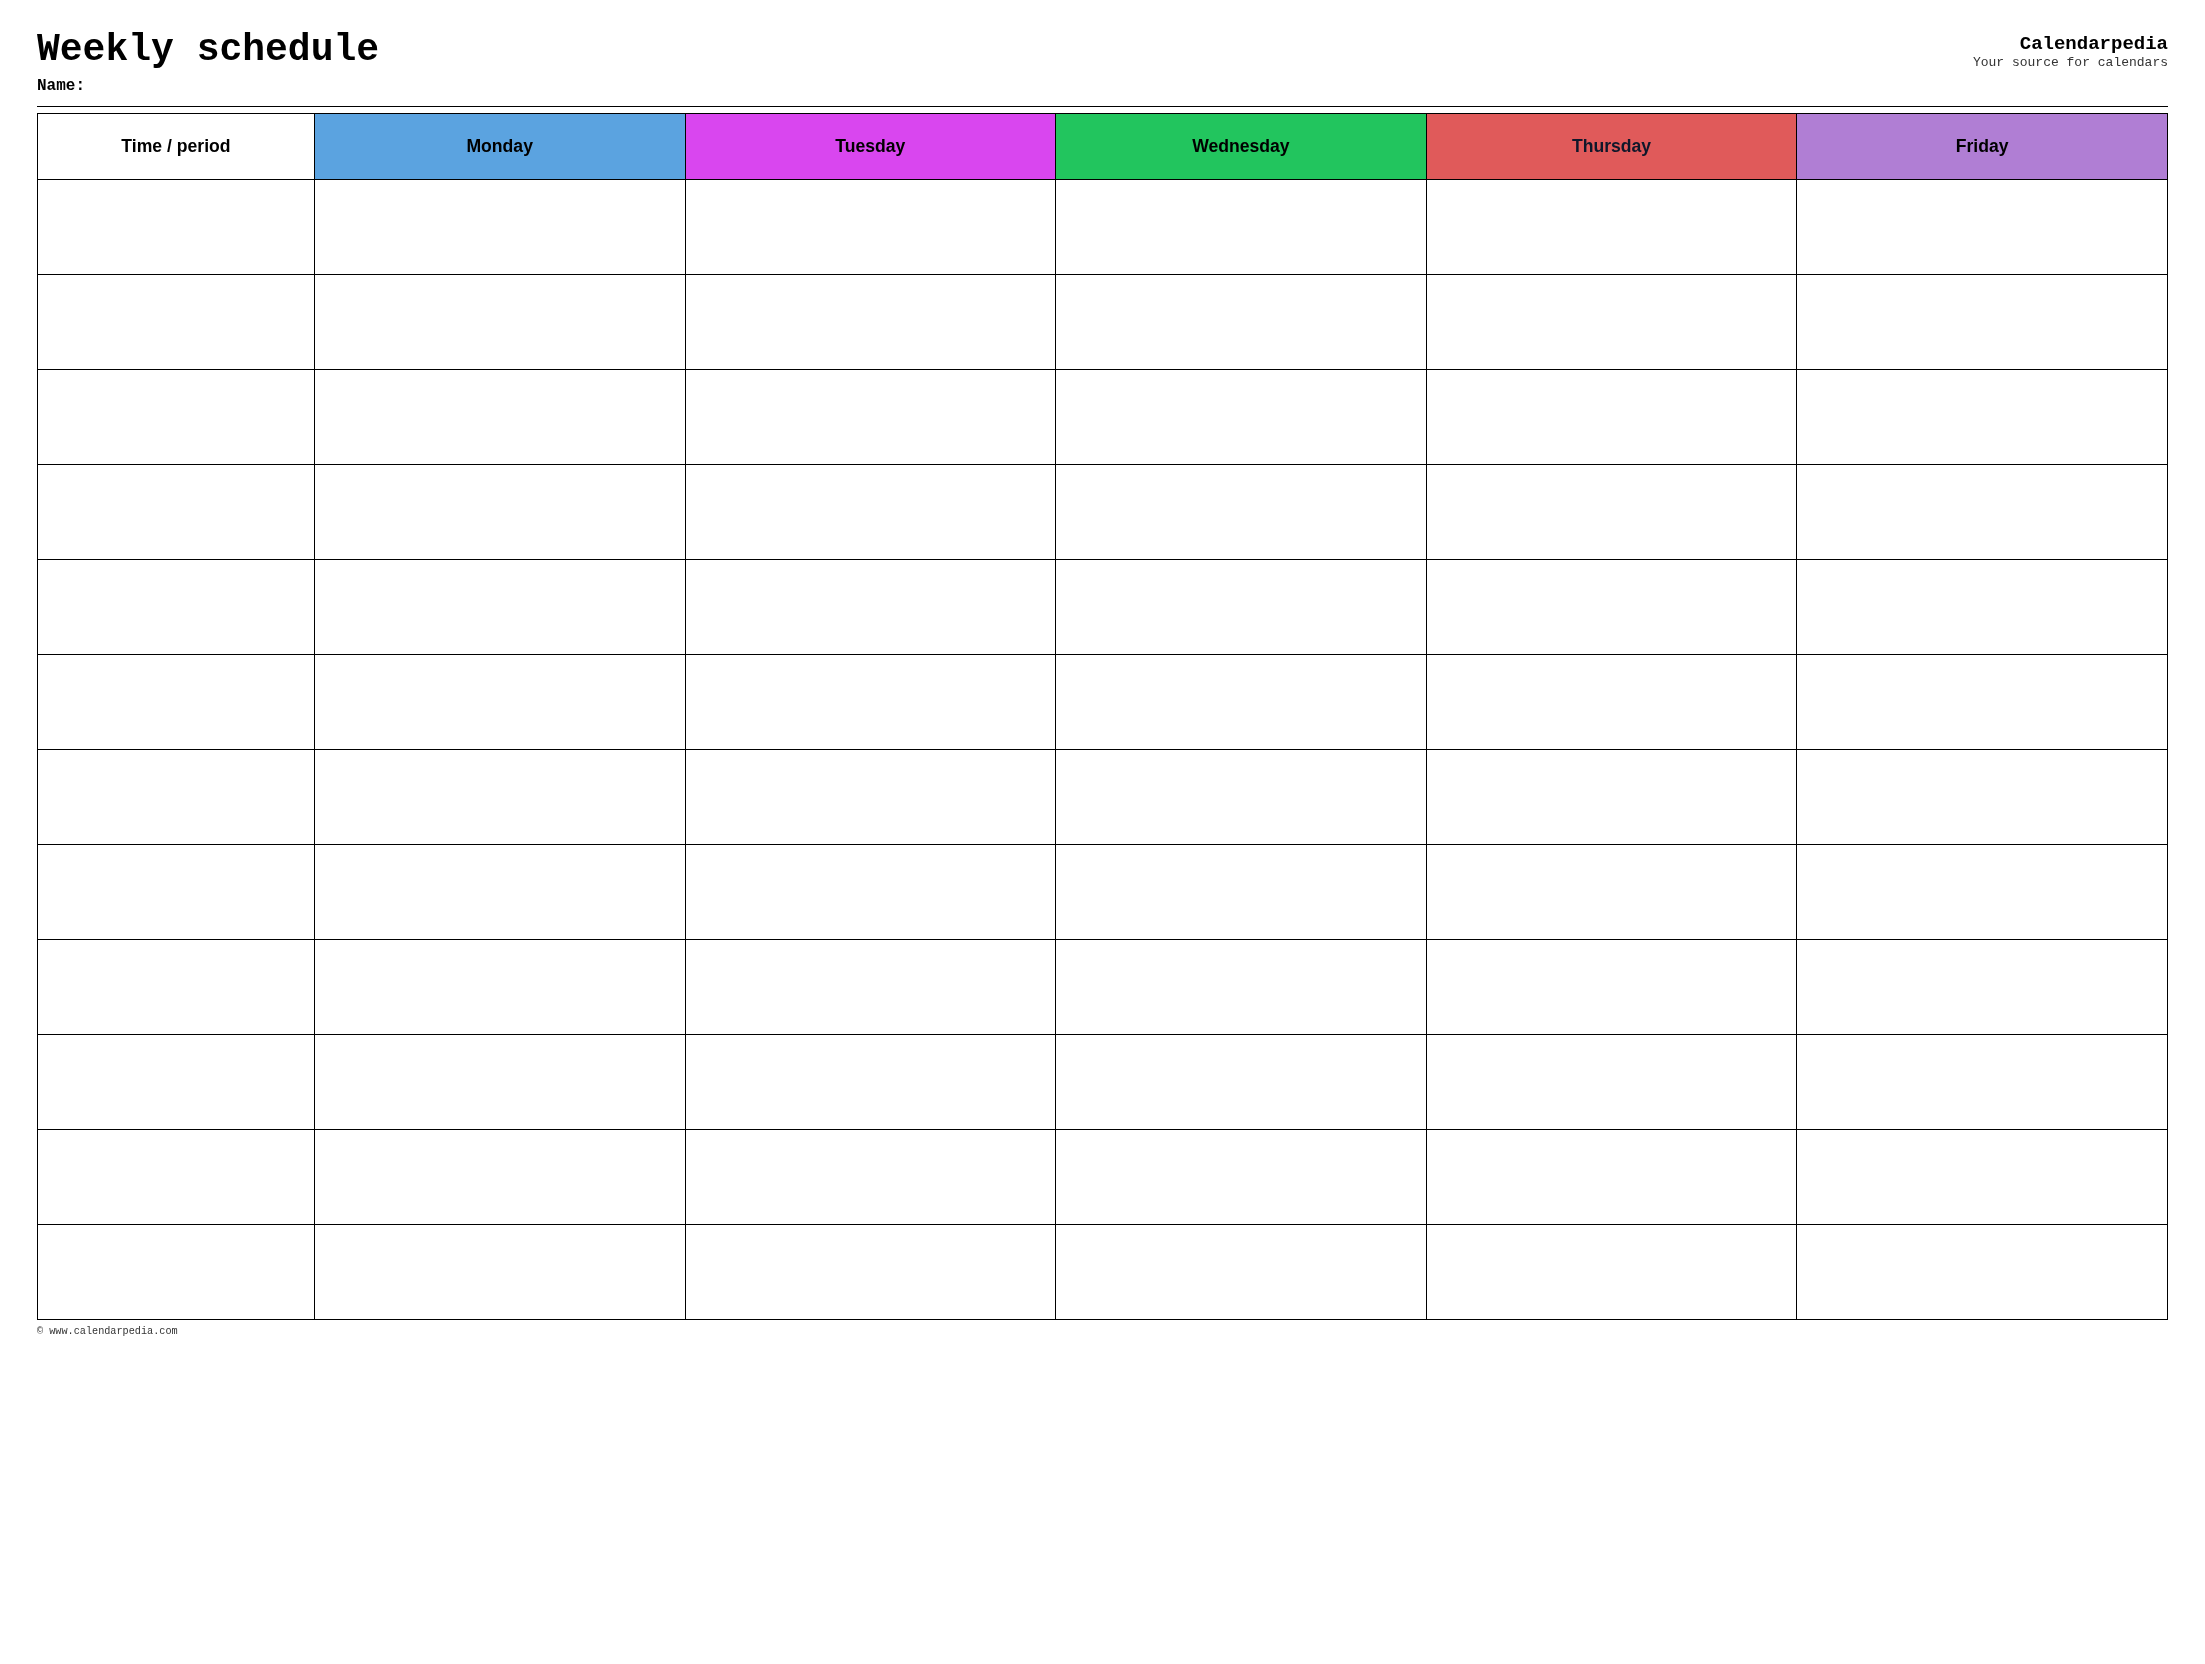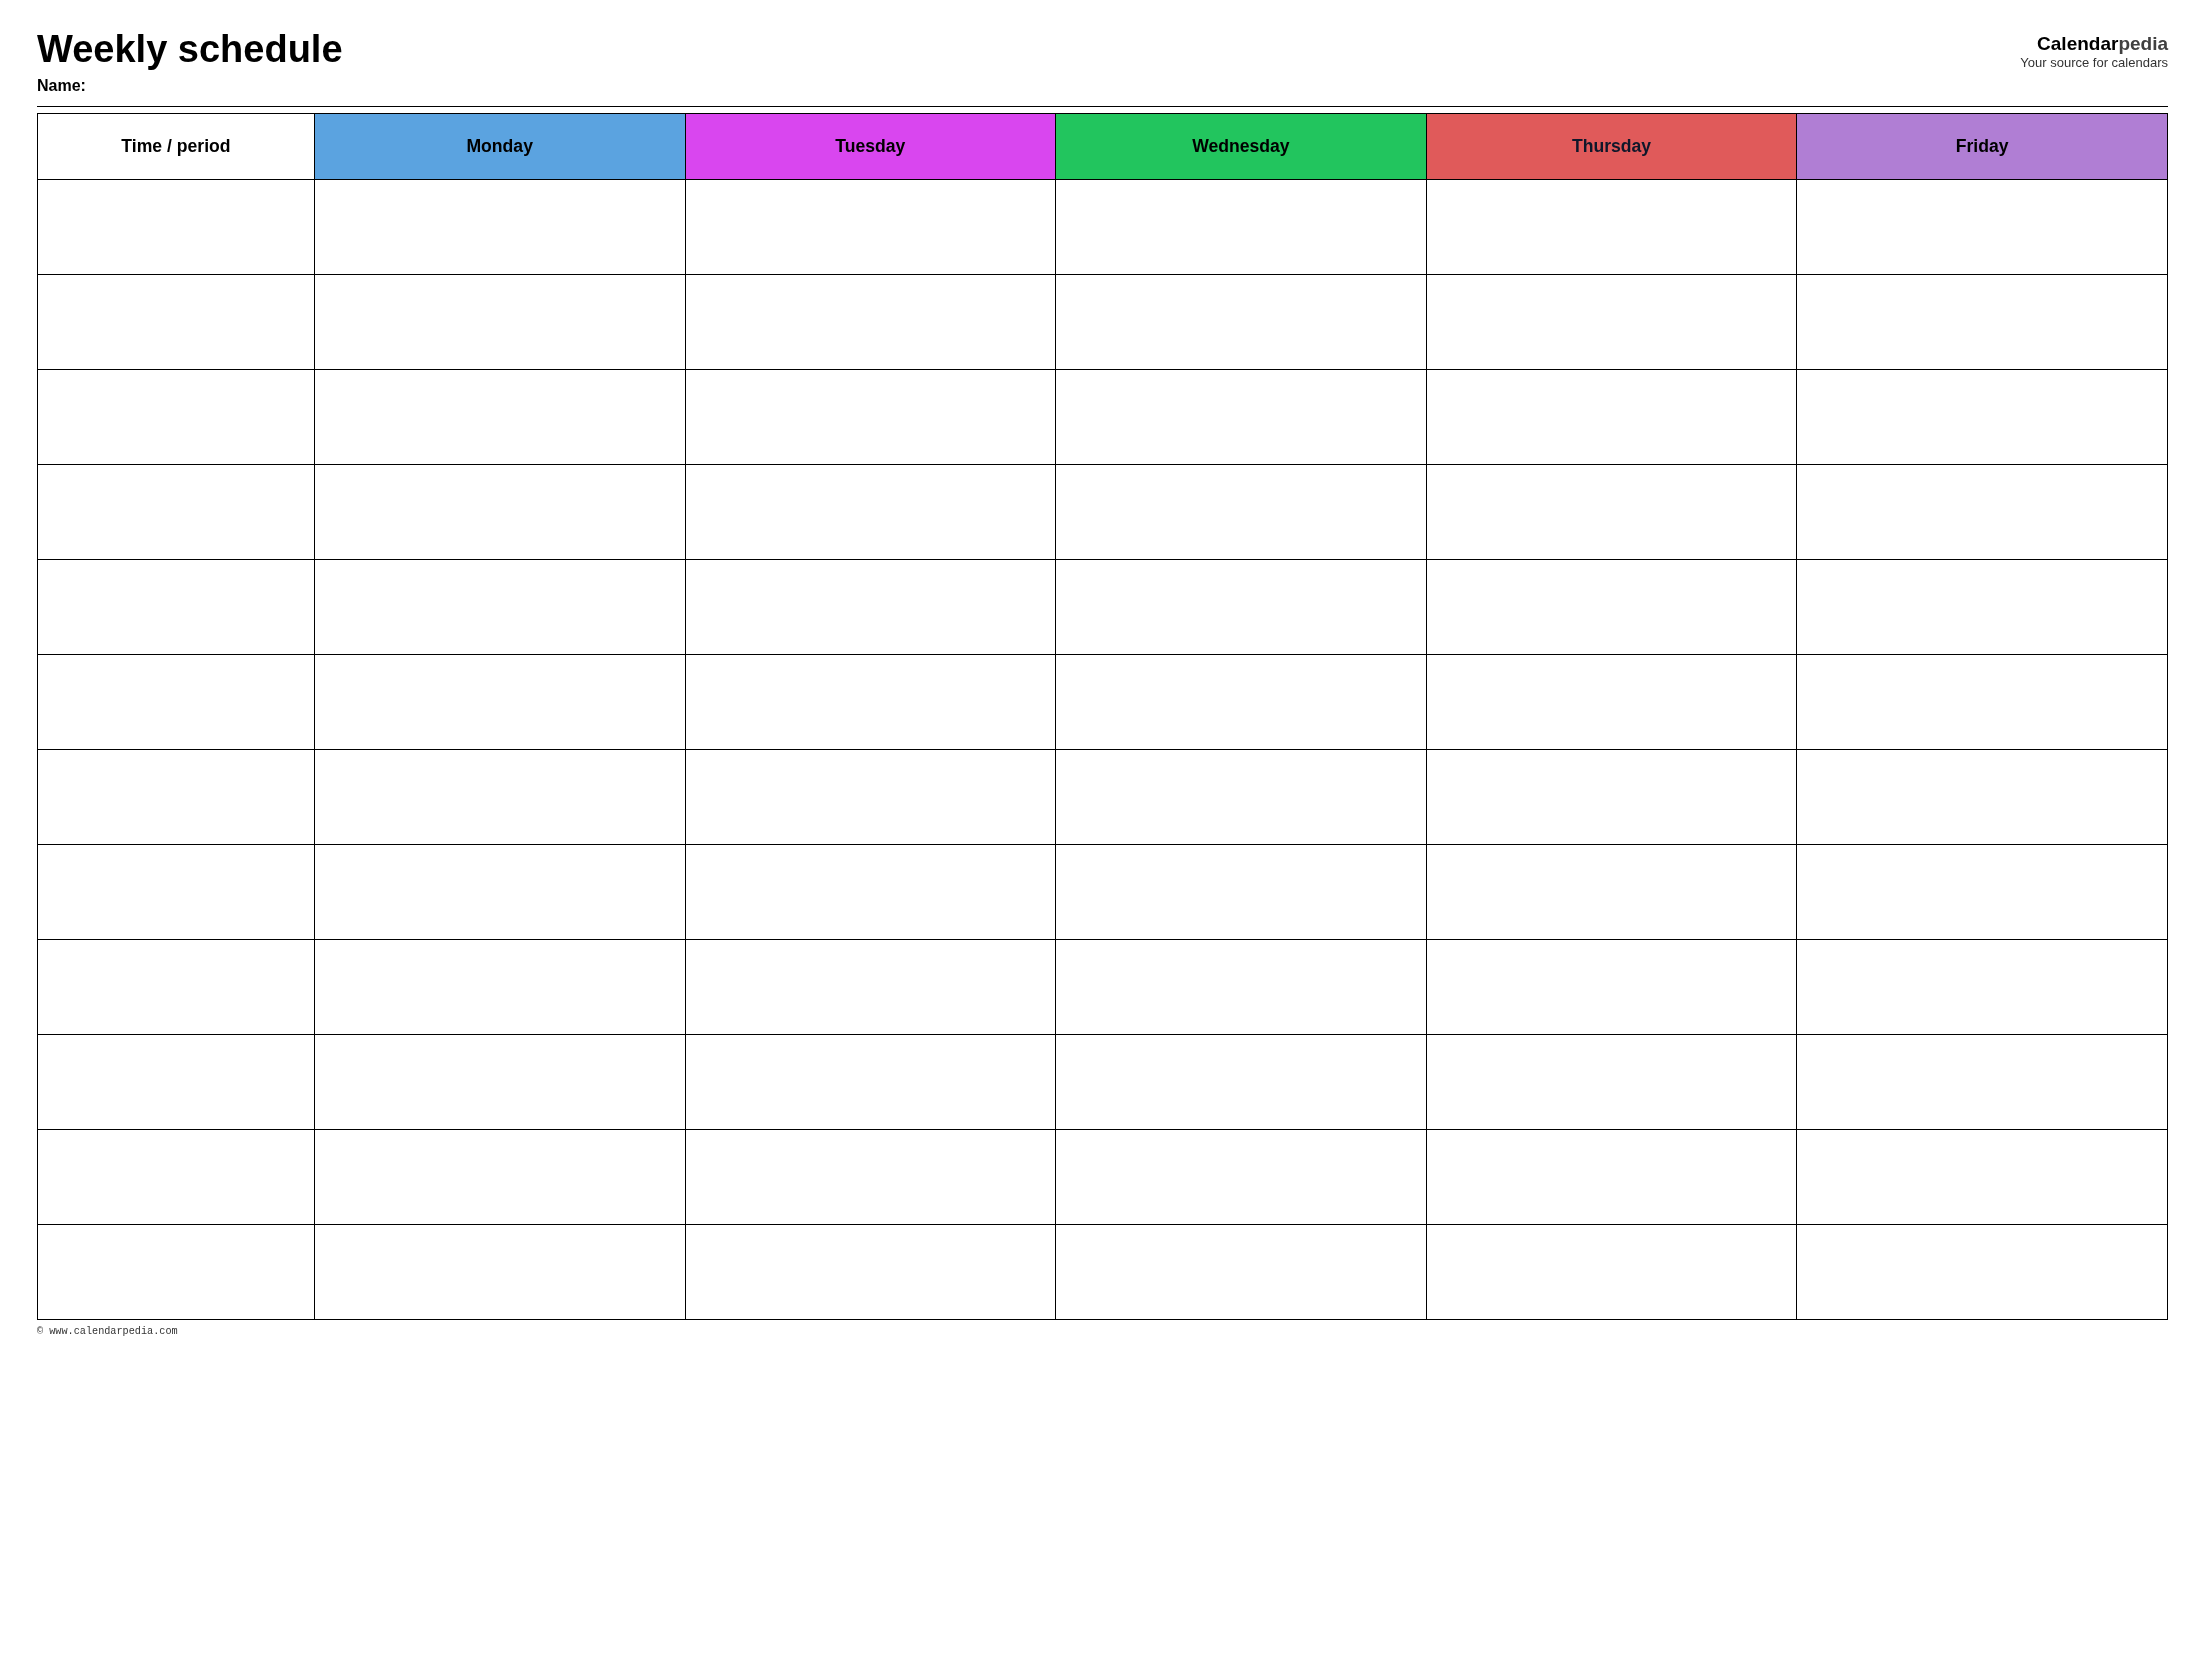--- a/index.html
+++ b/index.html
@@ -14,20 +14,21 @@
       padding: 29px 37px 22px 37px;
       width: 100%;
       min-height: 100vh;
     }
 
     .header-area {
       display: flex;
       justify-content: space-between;
       align-items: flex-start;
       margin-bottom: 7.3px;
+      font-family: Liberation Mono, monospace;
     }
 
     .title-section {
       display: flex;
       flex-direction: column;
     }
 
     .main-title {
       font-size: 38px;
       font-weight: bold;
@@ -54,21 +55,21 @@
       font-weight: bold;
       color: #000000;
       line-height: 1.2;
     }
 
     .logo-text .calendar {
       color: #000000;
     }
 
     .logo-text .pedia {
-      color: #404040;
+      color: #000000;
       margin-top: 12px;
     }
 
     .logo-tagline {
       font-size: 13px;
       color: #333333;
     }
 
     .divider {
       border: none;

